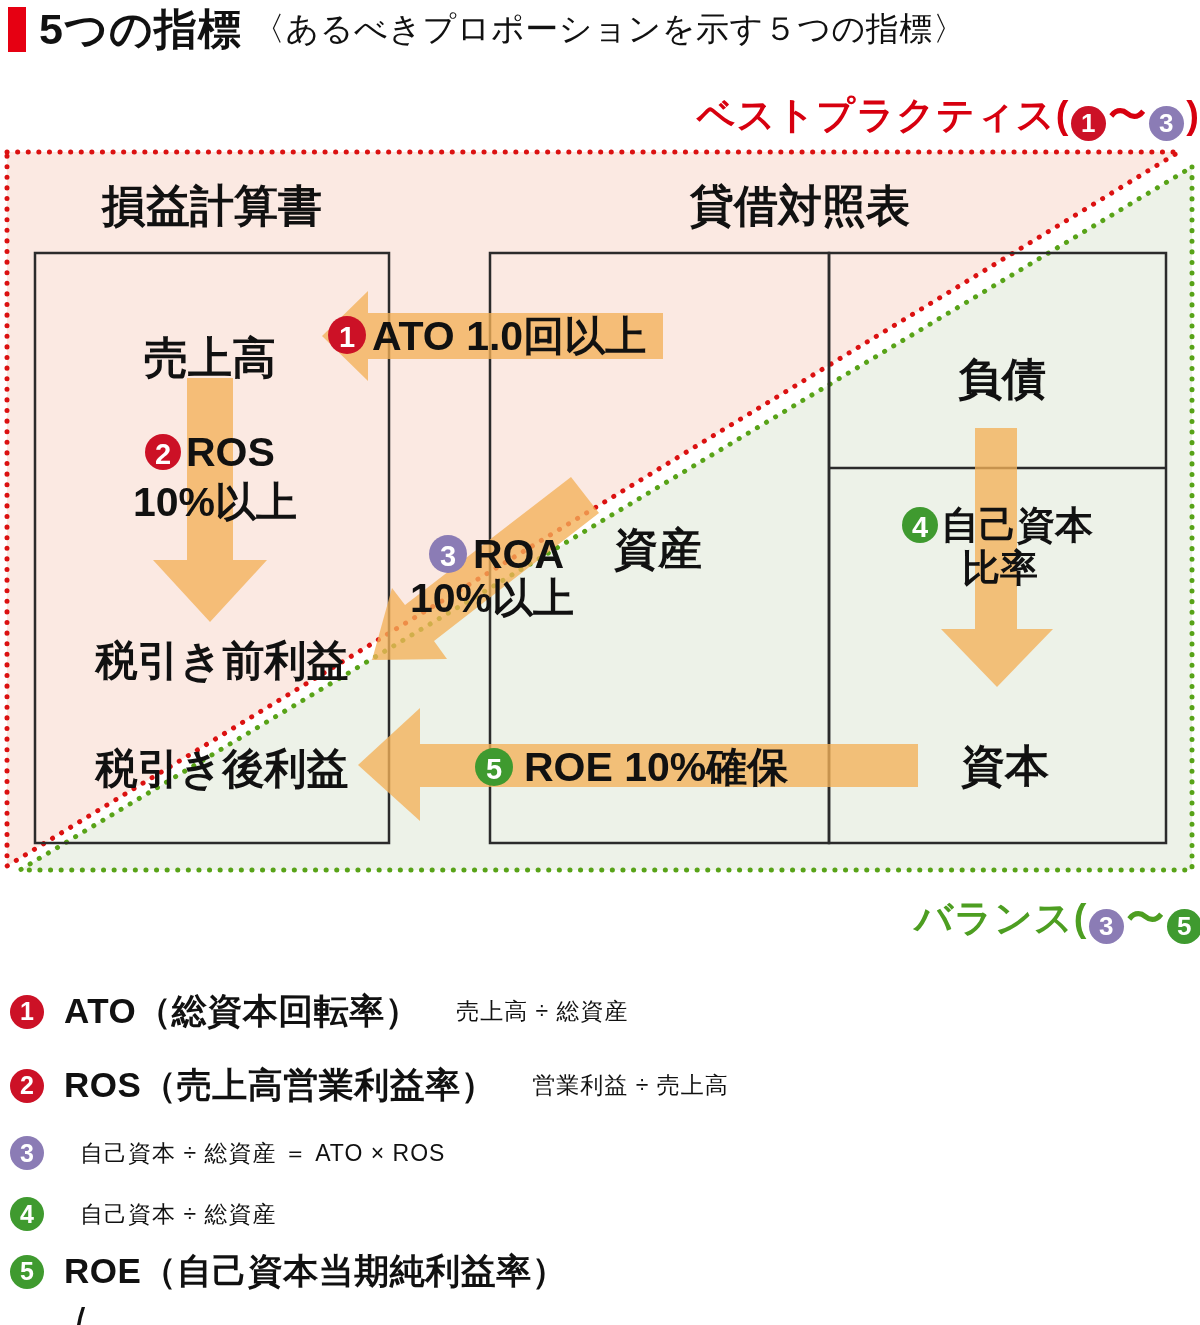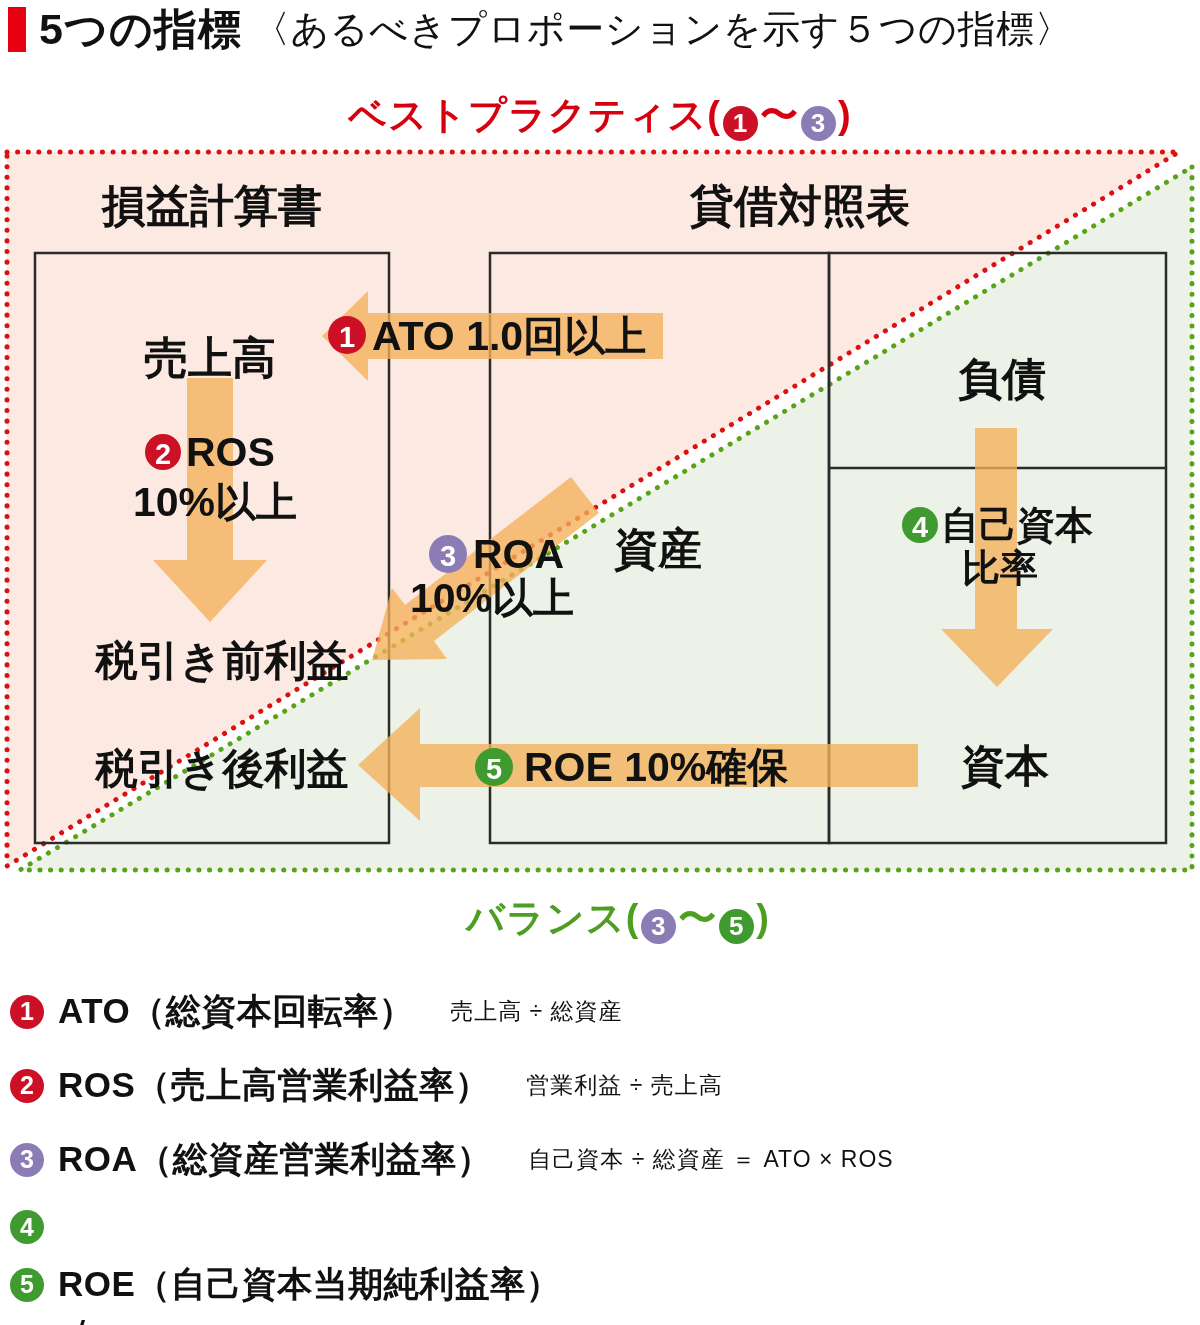--- a/index.html
+++ b/index.html
@@ -3,24 +3,24 @@
 <meta charset="utf-8">
 <style>
   html,body{margin:0;padding:0;background:#ffffff;}
   body{width:1200px;height:1325px;position:relative;font-family:"Liberation Sans","DejaVu Sans",sans-serif;color:#111;}
   .page{position:absolute;inset:0;width:1200px;height:1325px;overflow:hidden;}
 
   
   .title-row{position:absolute;top:4px;left:8px;display:flex;align-items:center;white-space:nowrap;}
   .red-bar{width:18px;height:45px;background:#e60012;margin-right:13px;align-self:flex-start;margin-top:3px;}
   .page-title{font-size:43px;font-weight:700;line-height:50px;letter-spacing:1px;}
-  .page-subtitle{font-size:38px;font-weight:400;line-height:48px;margin-left:10px;letter-spacing:0.5px;}
+  .page-subtitle{font-size:33px;font-weight:400;line-height:48px;margin-left:10px;letter-spacing:0.5px;}
 
   
-  .banner{position:absolute;width:100%;text-align:center;font-size:38px;font-weight:700;letter-spacing:1px;white-space:nowrap;}
+  .banner{position:absolute;width:100%;text-align:right;font-size:38px;font-weight:700;letter-spacing:1px;white-space:nowrap;}
   .banner.best{top:90px;color:#d7000f;}
   .banner.balance{top:893px;color:#4d9e21;transform:translateX(18px);}
   .cnum{display:inline-flex;align-items:center;justify-content:center;width:35px;height:35px;border-radius:50%;color:#fff;font-size:26px;font-weight:700;vertical-align:-4px;margin:0 2px;line-height:1;}
   .cnum.red{background:#cc1126;}
   .cnum.purple{background:#8b7cb5;}
   .cnum.green{background:#3f9a2f;}
 
   
   svg.diagram{position:absolute;left:0;top:0;width:1200px;height:1325px;}
   .box{fill:none;stroke:#2b2b2b;stroke-width:2.5;}
@@ -30,21 +30,21 @@
   .profit-label{font-size:42px;font-weight:700;}
   .arrow-label{font-size:41px;font-weight:600;}
   .arrow-label-s{font-size:38px;font-weight:600;}
   .svg-cnum{font-size:29px;font-weight:700;fill:#fff;}
   text{fill:#111;}
 
   
   .legend{position:absolute;top:988px;left:10px;width:1185px;}
   .lrow{display:flex;align-items:center;white-space:nowrap;}
   .lrow .cnum{width:34px;height:34px;font-size:25px;margin:0;flex:0 0 34px;}
-  .lrow .term{font-size:35px;font-weight:700;margin-left:14px;letter-spacing:0.5px;}
+  .lrow .term{font-size:35px;font-weight:700;margin-left:20px;letter-spacing:0.5px;}
   .lrow .formula{font-size:23px;font-weight:400;margin-left:36px;letter-spacing:1px;}
   .r1,.r2,.r3{margin-bottom:27px;}
   .r4{margin-bottom:17px;}
   .r5{margin-bottom:2px;}
   .lrow.detail{padding-left:60px;height:96px;align-items:center;font-size:33px;font-weight:400;}
   .bigparen{font-size:40px;font-weight:400;transform:scaleY(2.55);margin:0 2px;display:inline-block;line-height:1;}
 </style>
 </head>
 <body>
 
@@ -122,25 +122,25 @@
       <span class="term">ATO（総資本回転率）</span>
       <span class="formula">売上高 ÷ 総資産</span>
     </div>
     <div class="lrow r2">
       <span class="cnum red">2</span>
       <span class="term">ROS（売上高営業利益率）</span>
       <span class="formula">営業利益 ÷ 売上高</span>
     </div>
     <div class="lrow r3">
       <span class="cnum purple">3</span>
-      <span class="term">ROA（総資産営業利益率）</span>
       <span class="formula">自己資本 ÷ 総資産 ＝ ATO × ROS</span>
     </div>
     <div class="lrow r4">
       <span class="cnum green">4</span>
+      <span class="formula">自己資本 ÷ 総資産</span>
     </div>
     <div class="lrow r5">
       <span class="cnum green">5</span>
       <span class="term">ROE（自己資本当期純利益率）</span>
     </div>
     <div class="lrow detail">
 
       <span class="bigparen">(</span>
 
     </div>

